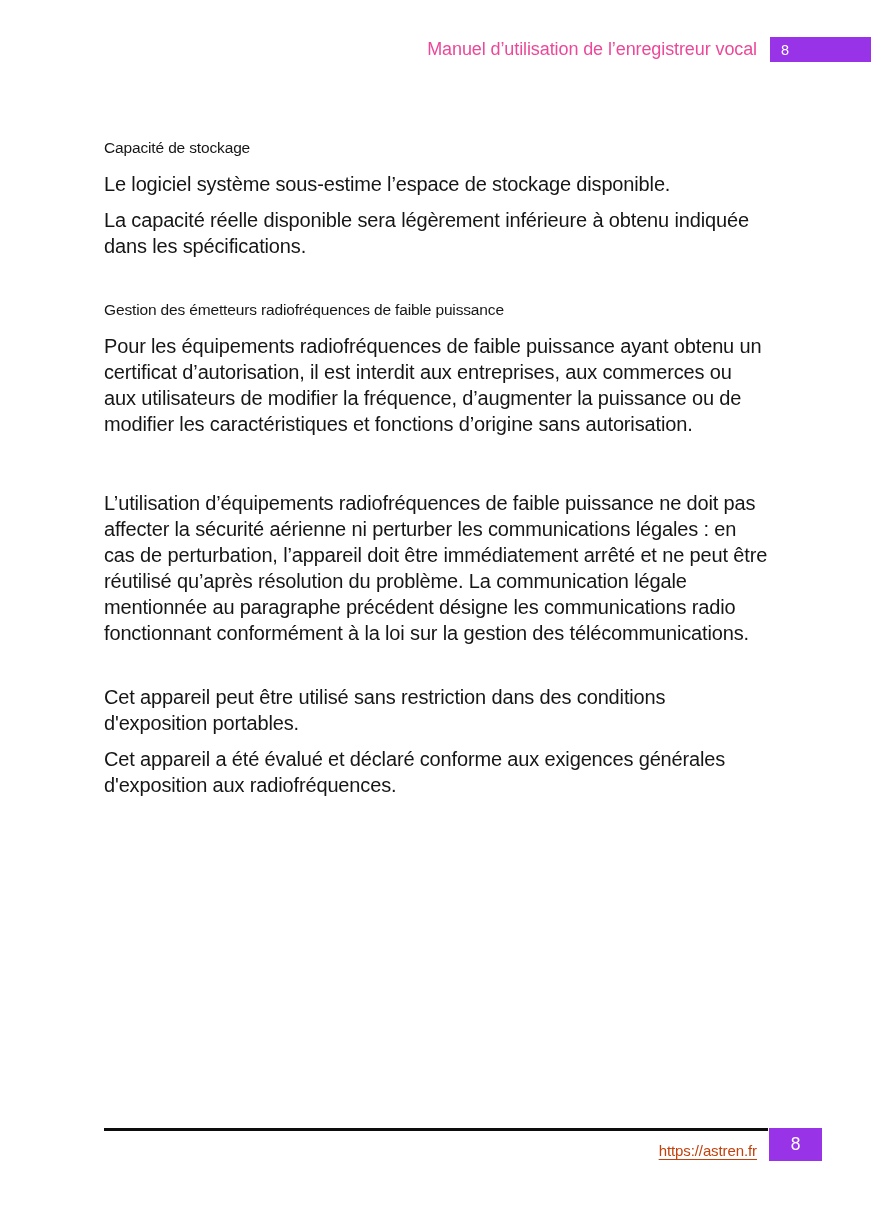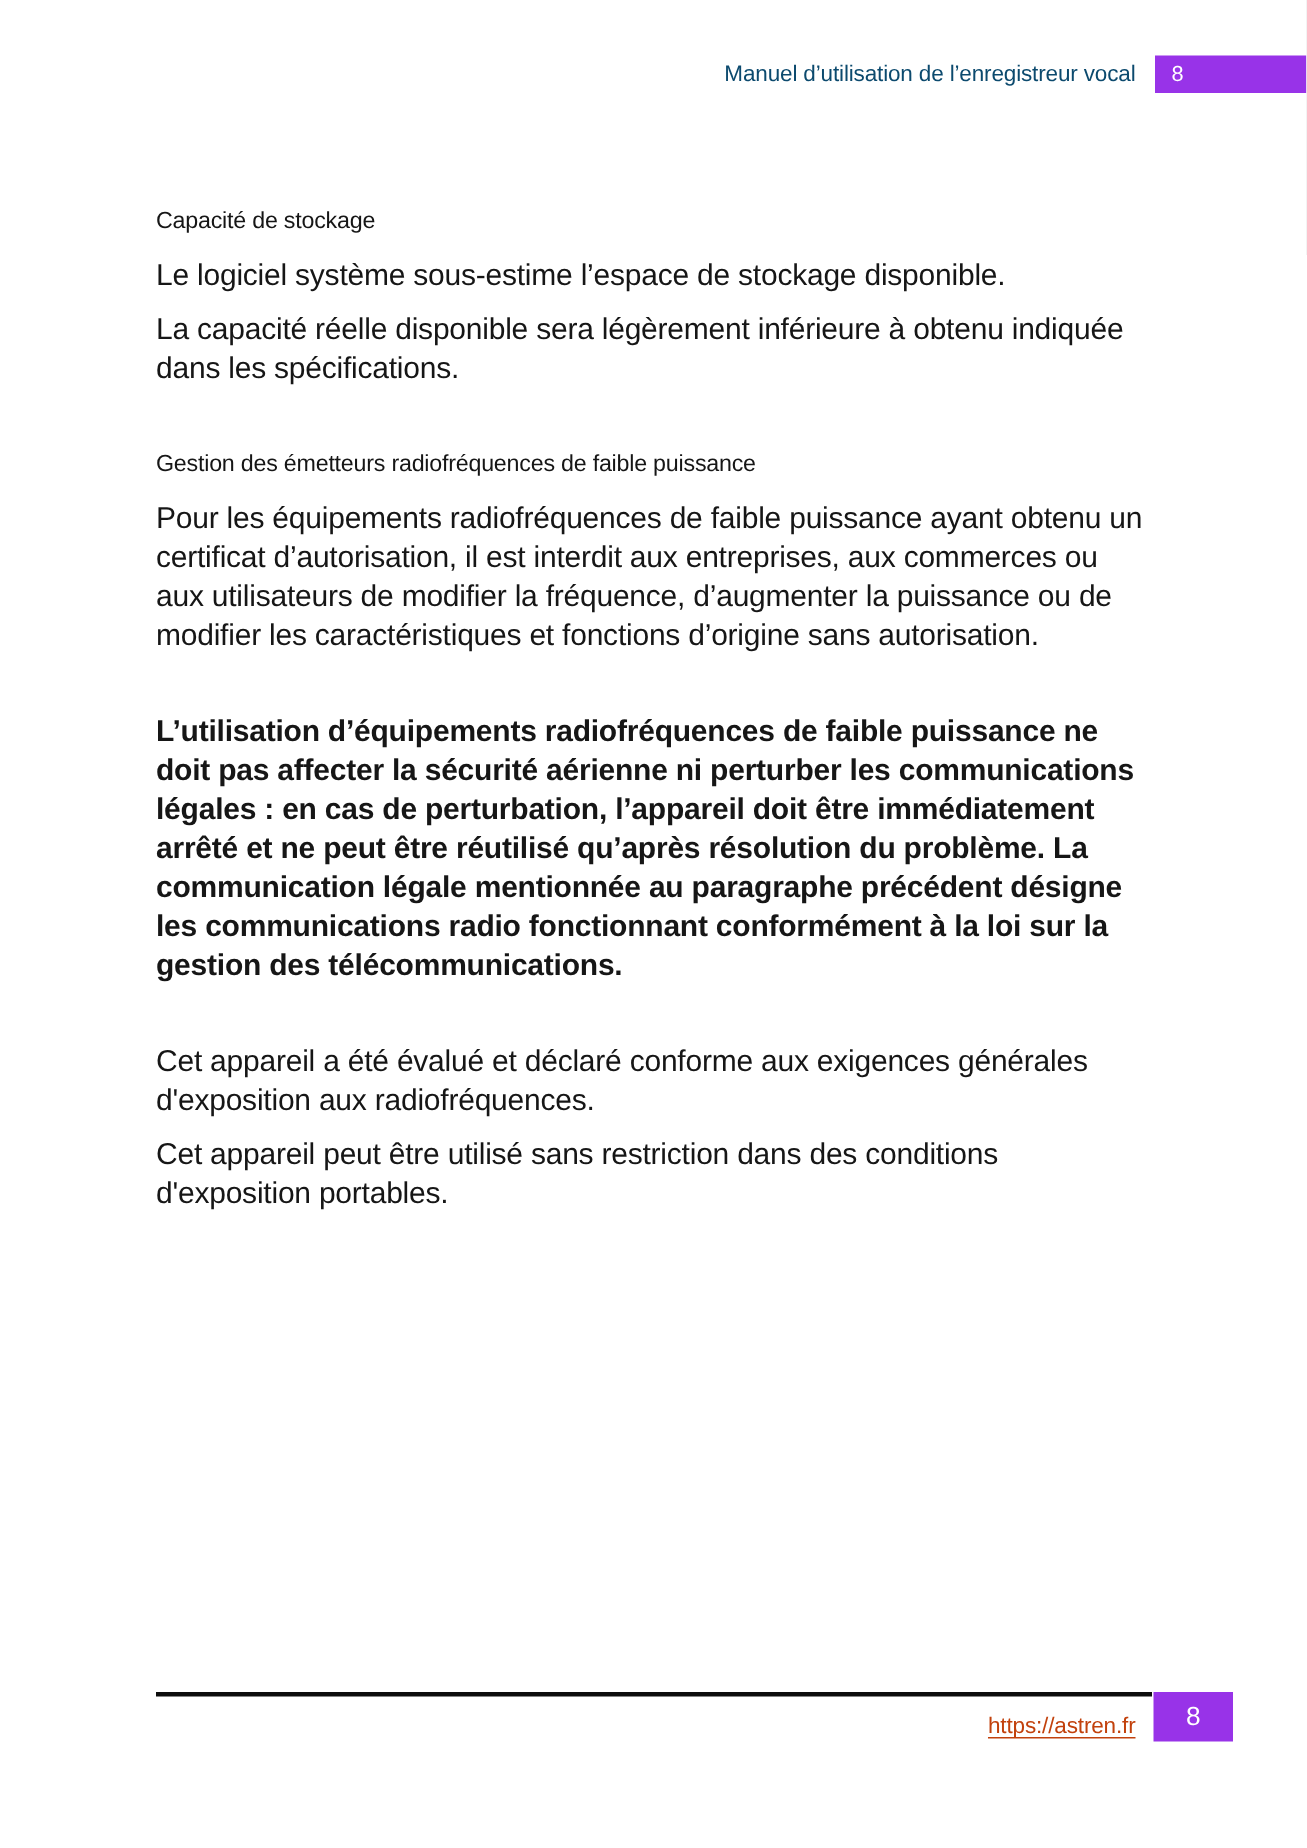--- a/index.html
+++ b/index.html
@@ -20,23 +20,23 @@
     position: absolute;
     top: 37px;
     left: 0;
     right: 0;
     height: 25px;
     display: flex;
     align-items: center;
     justify-content: flex-end;
   }
   .header-title {
-    font-size: 15px;
+    font-size: 18px;
     letter-spacing: -0.1px;
-    color: #0c4a6e;
+    color: #ec4899;
     margin-right: 13px;
   }
   .header-badge {
     width: 101px;
     height: 25px;
     background: #9833E8;
     color: #ffffff;
     display: flex;
     align-items: center;
     padding-left: 11px;
@@ -57,21 +57,21 @@
     letter-spacing: -0.15px;
     margin-bottom: 10px;
   }
   .content p {
     font-size: 20px;
     line-height: 26px;
     letter-spacing: -0.15px;
     margin-bottom: 10px;
   }
   .section + .section { margin-top: 38px; }
-  .p-spaced { margin-top: 38px; font-weight: bold; }
+  .p-spaced { margin-top: 53px; }
 
   
   .footer-rule {
     position: absolute;
     left: 104px;
     top: 1128px;
     width: 664px;
     height: 3px;
     background: #0d0d0d;
   }
@@ -119,22 +119,22 @@
       <p>La capacité réelle disponible sera légèrement inférieure à obtenu indiquée dans les spécifications.</p>
     </section>
 
     <section class="section">
       <h3>Gestion des émetteurs radiofréquences de faible puissance</h3>
       <p>Pour les équipements radiofréquences de faible puissance ayant obtenu un certificat d’autorisation, il est interdit aux entreprises, aux commerces ou aux utilisateurs de modifier la fréquence, d’augmenter la puissance ou de modifier les caractéristiques et fonctions d’origine sans autorisation.</p>
       <p class="p-spaced">L’utilisation d’équipements radiofréquences de faible puissance ne doit pas affecter la sécurité aérienne ni perturber les communications légales : en cas de perturbation, l’appareil doit être immédiatement arrêté et ne peut être réutilisé qu’après résolution du problème. La communication légale mentionnée au paragraphe précédent désigne les communications radio fonctionnant conformément à la loi sur la gestion des télécommunications.</p>
     </section>
 
     <section class="section">
+      <p>Cet appareil peut être utilisé sans restriction dans des conditions d'exposition portables.</p>
       <p>Cet appareil a été évalué et déclaré conforme aux exigences générales d'exposition aux radiofréquences.</p>
-      <p>Cet appareil peut être utilisé sans restriction dans des conditions d'exposition portables.</p>
     </section>
 
   </main>
 
   <footer>
     <div class="footer-rule"></div>
     <a class="footer-link" href="#">https://astren.fr</a>
     <div class="footer-badge">
       <span>8</span>
     </div>

